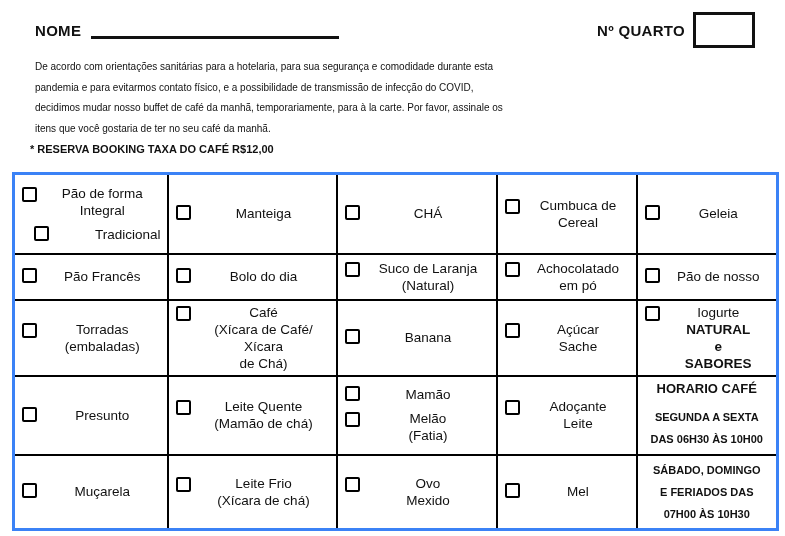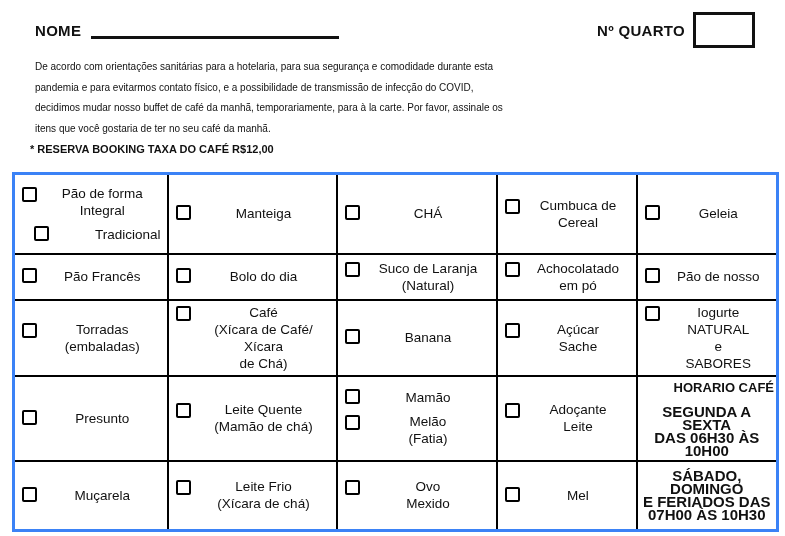--- a/index.html
+++ b/index.html
@@ -88,33 +88,32 @@
     cursor: pointer;
   }
   .lbl {
     flex: 1;
     text-align: center;
     font-size: 13.5px;
     line-height: 17px;
     white-space: pre-line;
   }
   .blk { display: block; }
-  .bold { font-weight: normal; }
+  .bold { font-weight: bold; }
   .info-cell { text-align: center; }
   .info-title {
     font-size: 13px;
     font-weight: bold;
     margin-bottom: 10px;
     white-space: pre-line;
-    text-align: right;
   }
   .info-text {
-    font-size: 15px;
+    font-size: 11px;
     font-weight: bold;
-    line-height: 13px;
+    line-height: 22px;
     white-space: pre-line;
   }
 </style>
 </head>
 <body>
 
 <div class="header">
   <span class="h-label">NOME</span>
   <span class="name-line"></span>
   <span class="spacer"></span>

